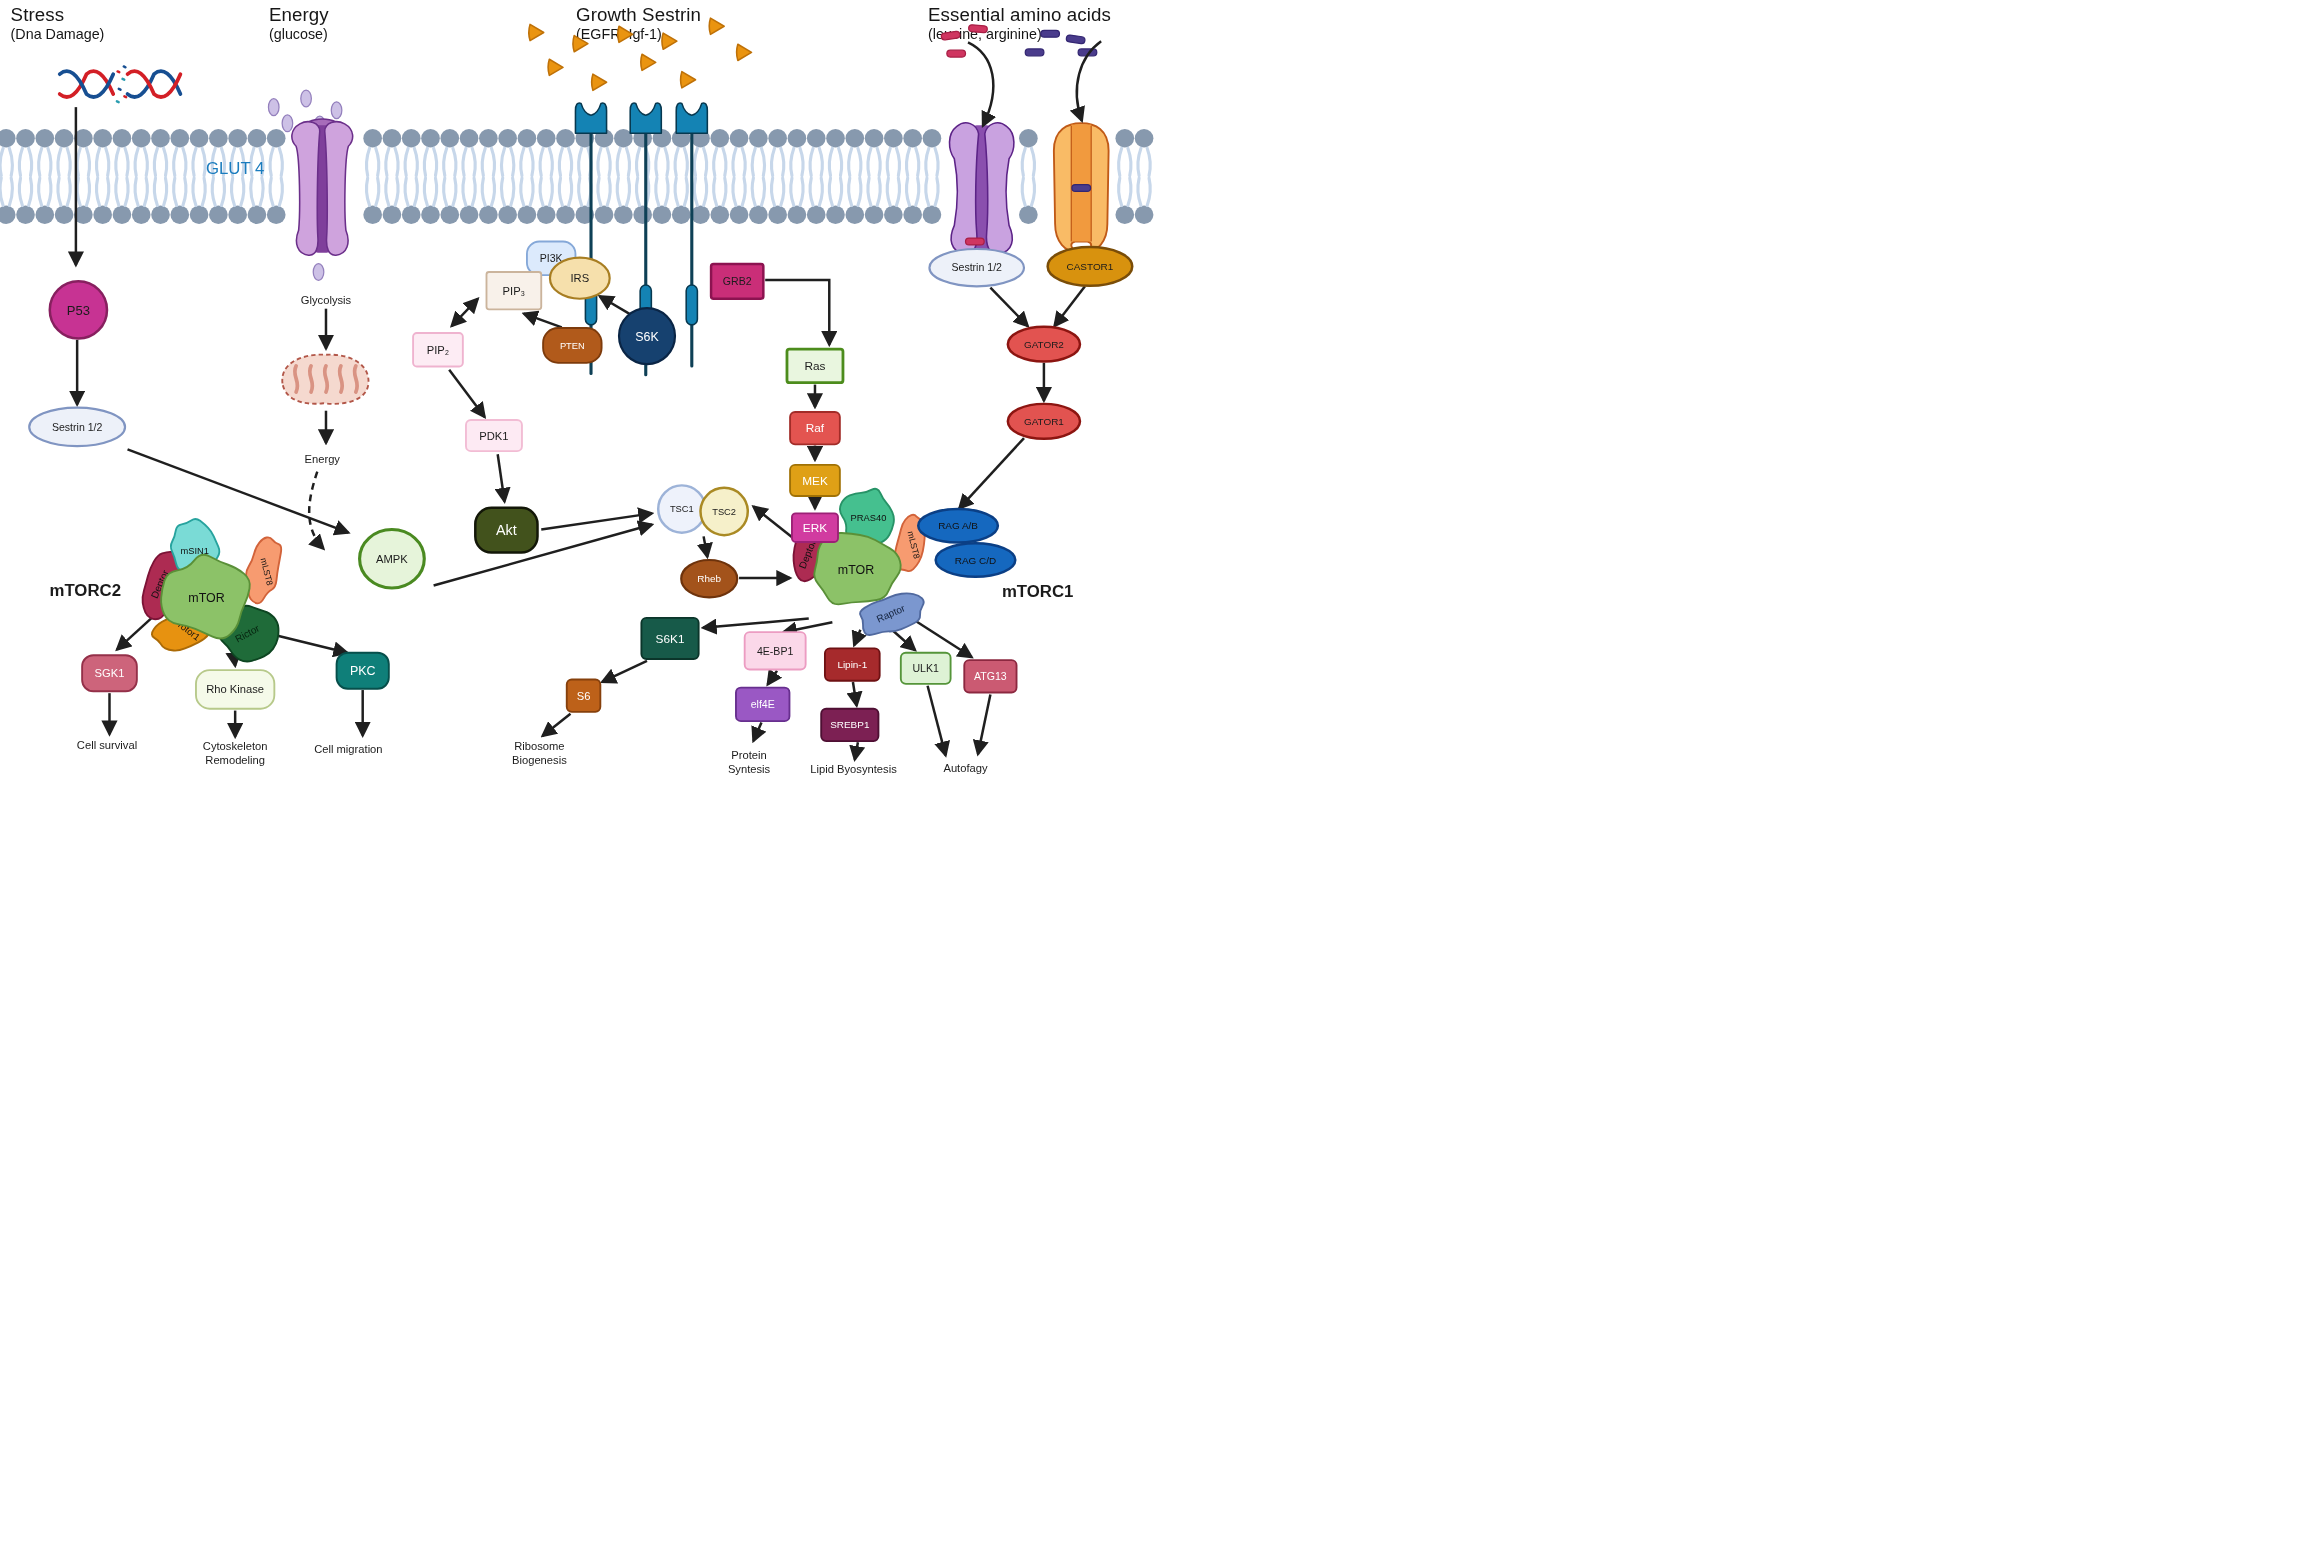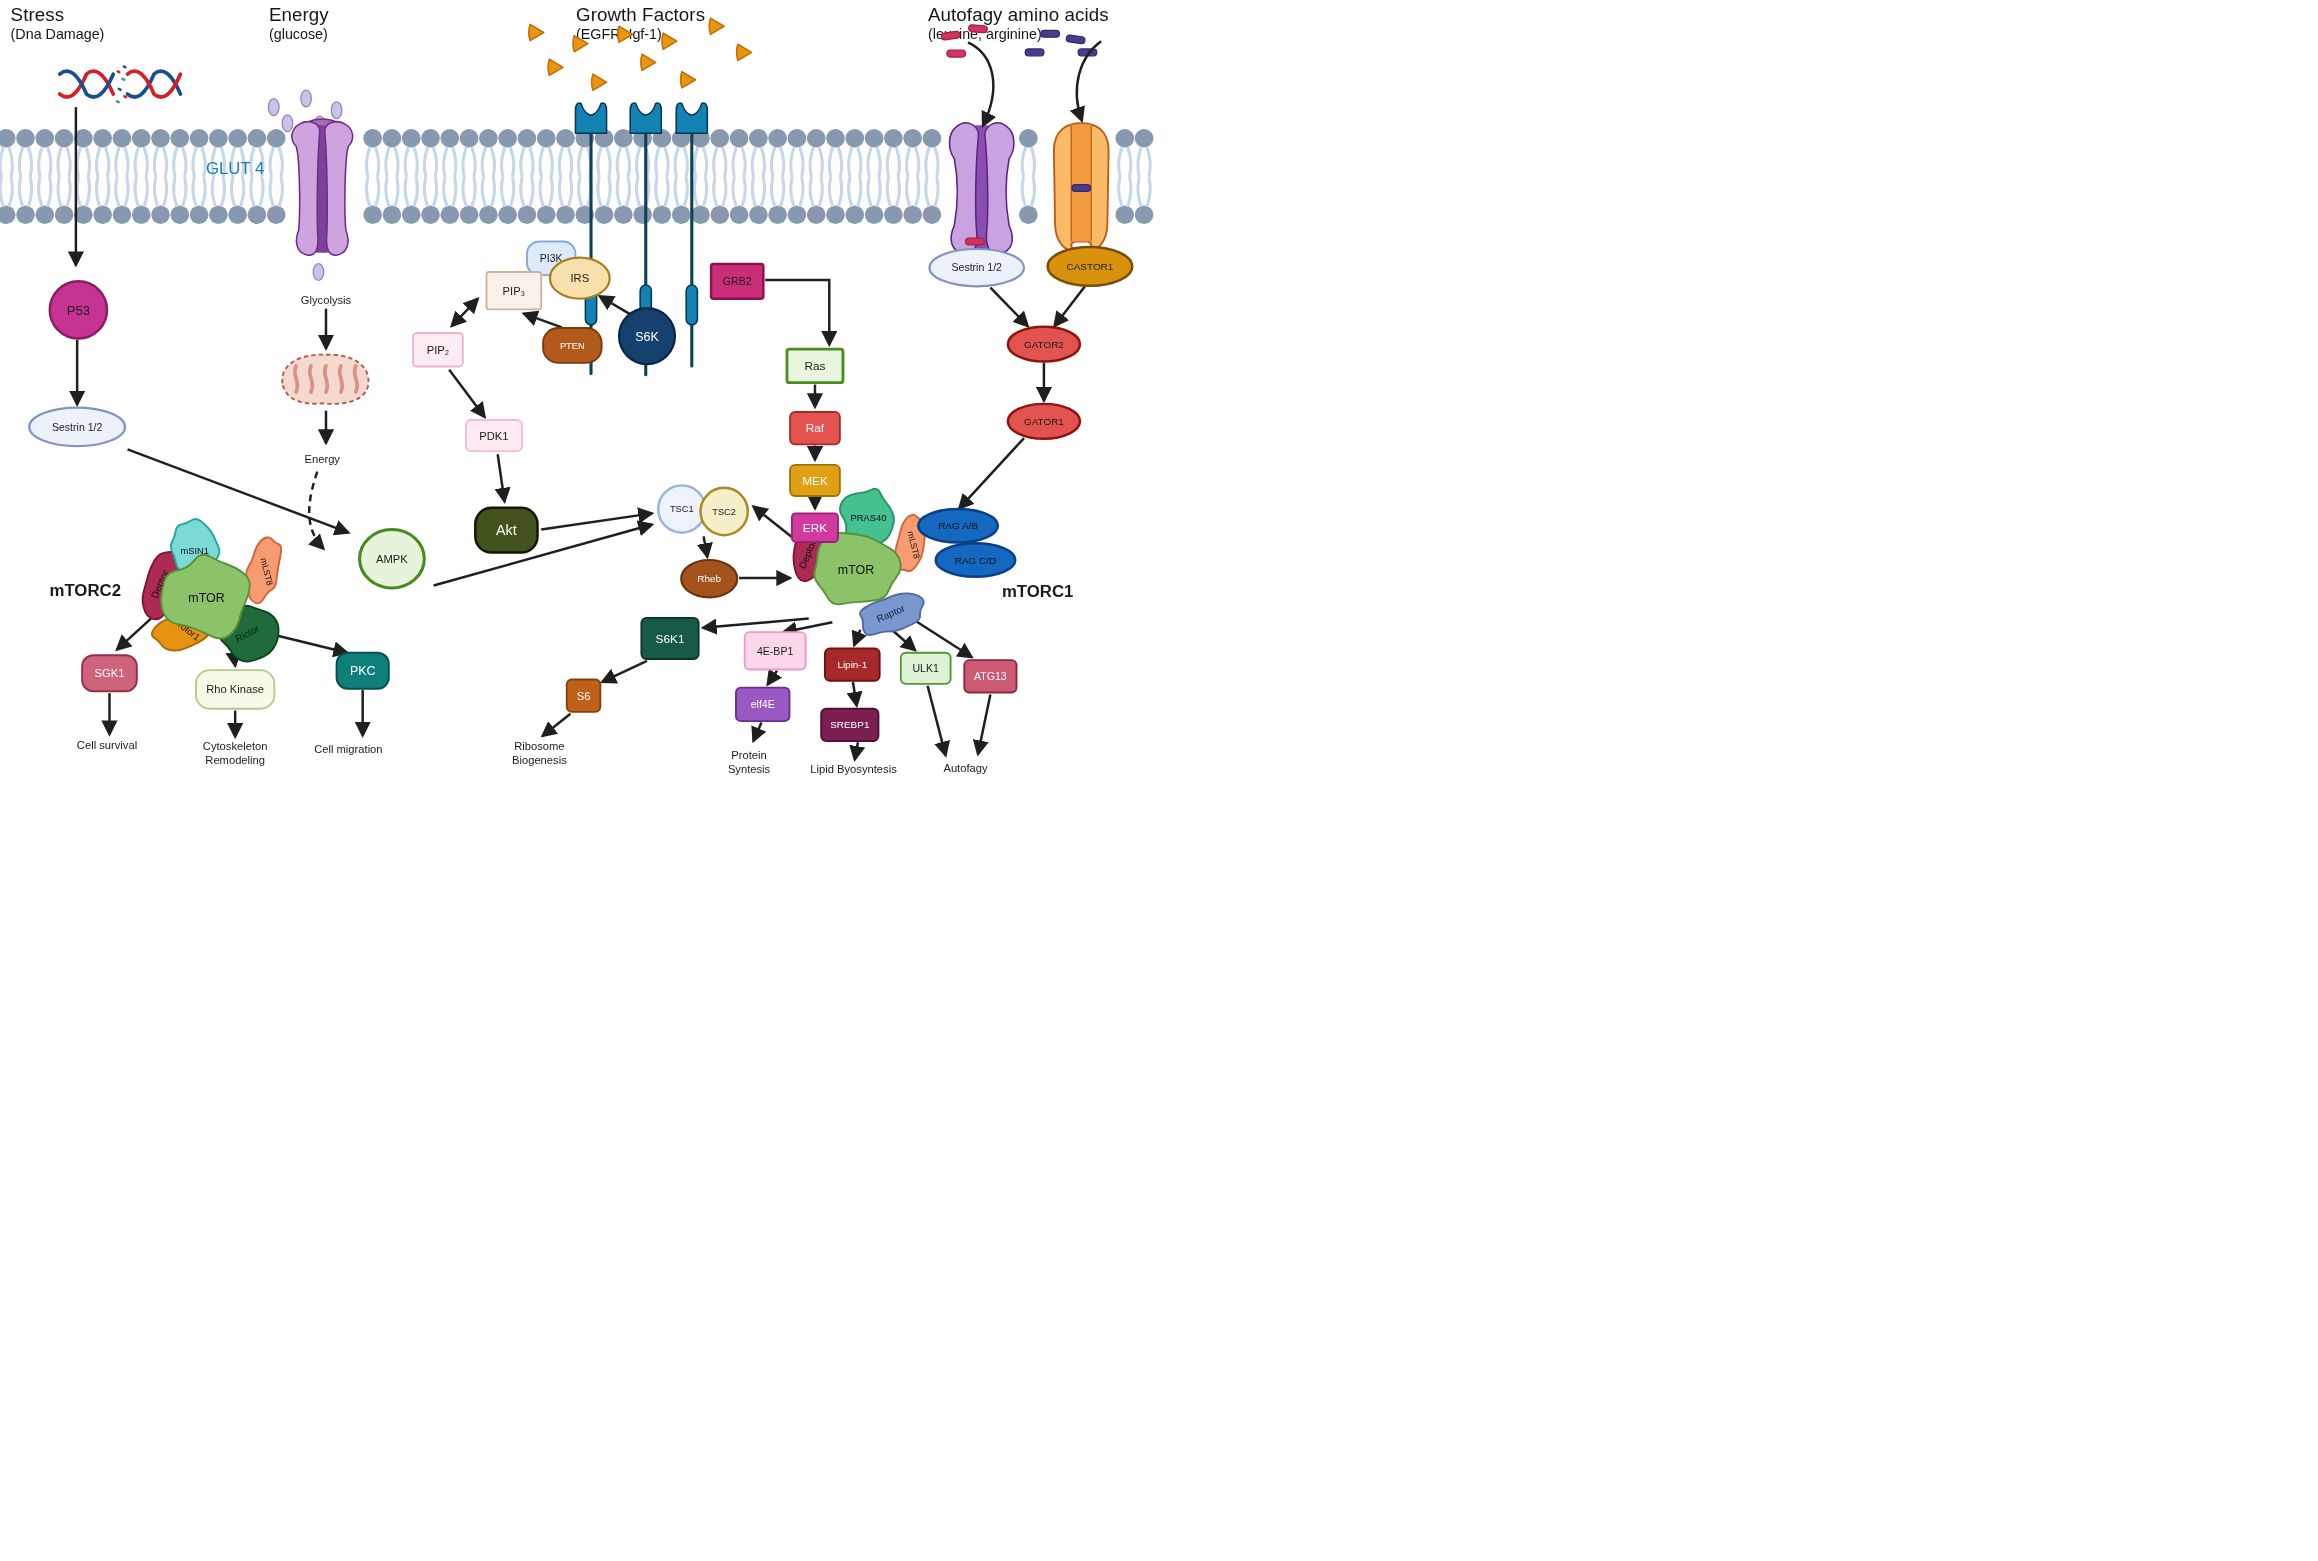--- a/index.html
+++ b/index.html
@@ -17,25 +17,25 @@
 <div id="stage">
   <div class="hdr" style="left:10.6px;top:5px">
     <div class="l1">Stress</div>
     <div class="l2">(Dna Damage)</div>
   </div>
   <div class="hdr" style="left:269px;top:5px">
     <div class="l1">Energy</div>
     <div class="l2">(glucose)</div>
   </div>
   <div class="hdr" style="left:576px;top:5px">
-    <div class="l1">Growth Factors</div>
+    <div class="l1">Growth Sestrin</div>
     <div class="l2">(EGFR, Igf-1)</div>
   </div>
   <div class="hdr" style="left:928px;top:5px">
-    <div class="l1">Autofagy amino acids</div>
+    <div class="l1">Essential amino acids</div>
     <div class="l2">(leucine, arginine)</div>
   </div>
   <svg id="diagram" width="1159" height="781" viewBox="0 0 1863 1255">
     <defs>
       <marker id="arr" viewBox="0 0 10 10" refX="8.5" refY="5" markerWidth="6.5" markerHeight="6.5" orient="auto-start-reverse">
         <path d="M0,0 L10,5 L0,10 z" fill="#1f1f1f"></path>
       </marker>
     </defs>
     <g id="g-membrane">
         <ellipse cx="10" cy="222" rx="15" ry="15" fill="#8799ae"></ellipse>

